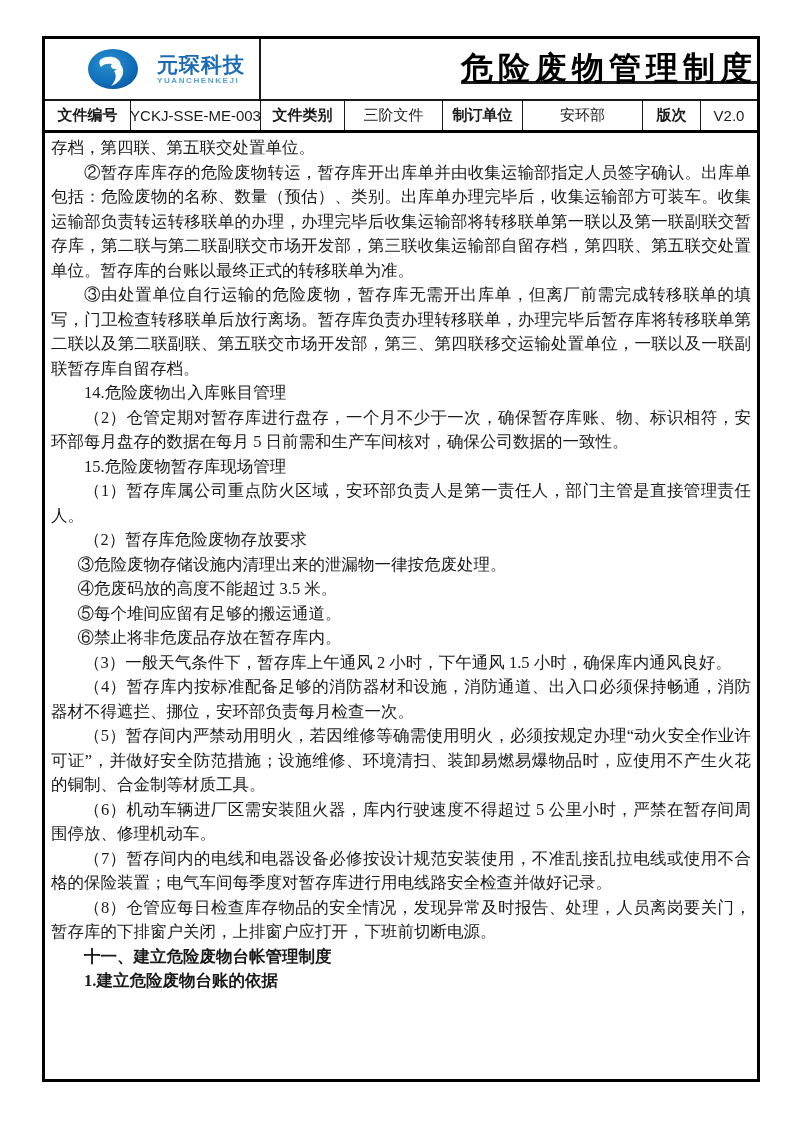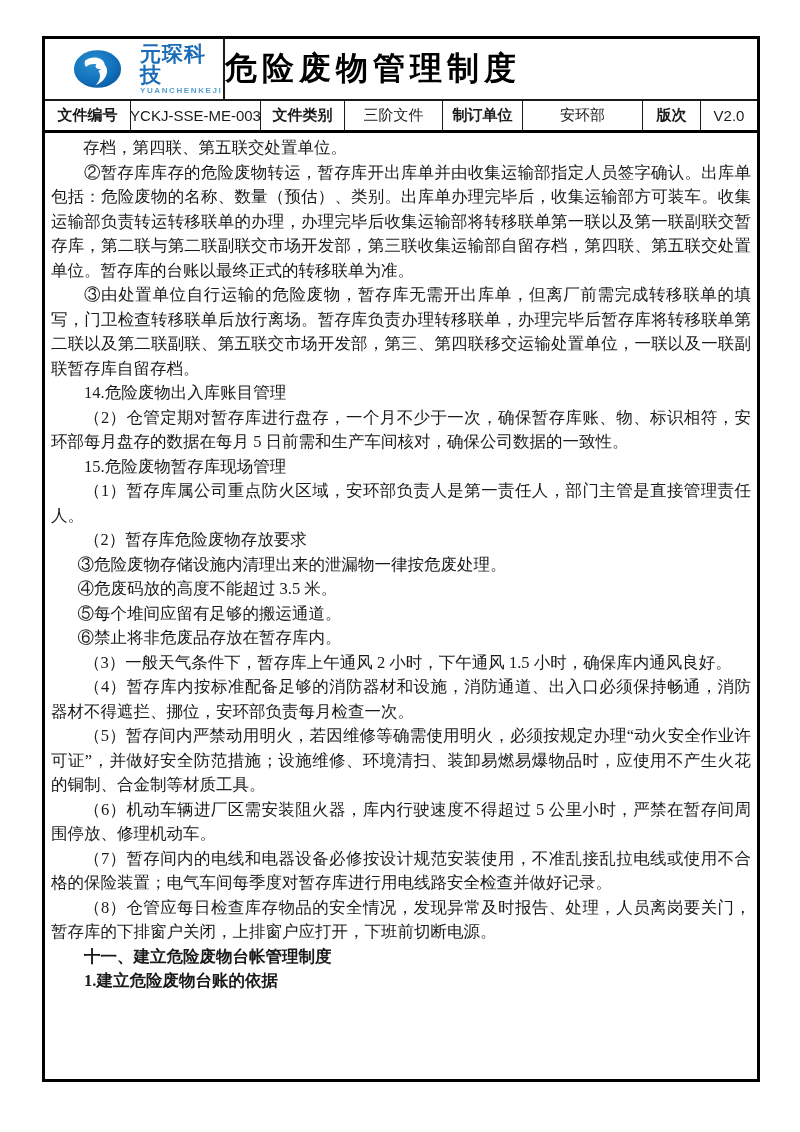--- a/index.html
+++ b/index.html
@@ -18,21 +18,21 @@
     background: #fff;
     overflow: hidden;
   }
   
   .header-top {
     display: flex;
     height: 62px;
     border-bottom: 2px solid #1a1a1a;
   }
   .logo-cell {
-    width: 180px;
+    width: 216px;
     border-right: 2px solid #1a1a1a;
     display: flex;
     align-items: center;
     justify-content: center;
     gap: 18px;
     padding-left: 28px;
   }
   .logo-mark { width: 52px; height: 44px; display: block; }
   .logo-text { display: flex; flex-direction: column; line-height: 1; }
   .company-name {
@@ -47,21 +47,22 @@
     font-weight: bold;
     font-size: 8px;
     color: #55a1d4;
     letter-spacing: 1.6px;
     margin-top: 2px;
   }
   .title-cell {
     flex: 1;
     display: flex;
     align-items: center;
-    justify-content: flex-start;
+    justify-content: flex-end;
+    text-decoration: underline;
   }
   .doc-title {
     font-size: 32px;
     font-weight: bold;
     letter-spacing: 5px;
     color: #000;
   }
   
   .meta-row {
     display: flex;
@@ -91,21 +92,21 @@
   
   .doc-body {
     padding: 3px 6px 0 6px;
     font-size: 16.5px;
     line-height: 24.5px;
     text-align: justify;
     overflow: hidden;
     height: 944px;
   }
   .para { text-indent: 2em; }
-  .para.no-indent { text-indent: 0; margin-left: 32px; }
+  .para.no-indent { text-indent: 0; }
   .para.indent-small { text-indent: 1.6em; }
   .para.bold { font-weight: bold; }
 </style>
 </head>
 <body>
 
 <div class="doc-frame">
 
   <div class="header-top">
     <div class="logo-cell">

